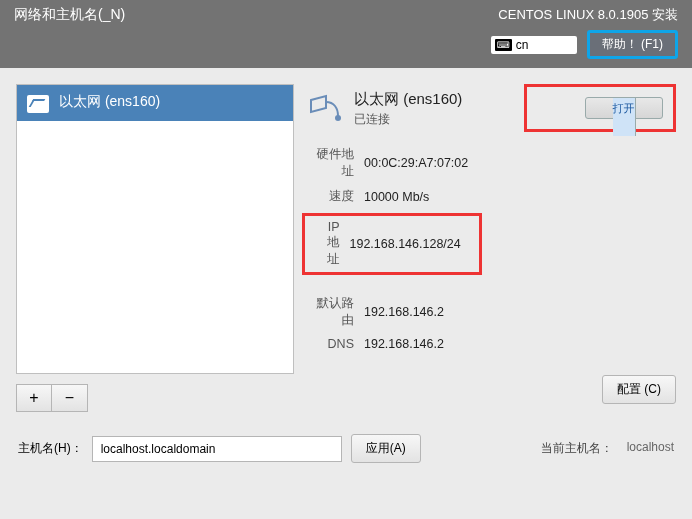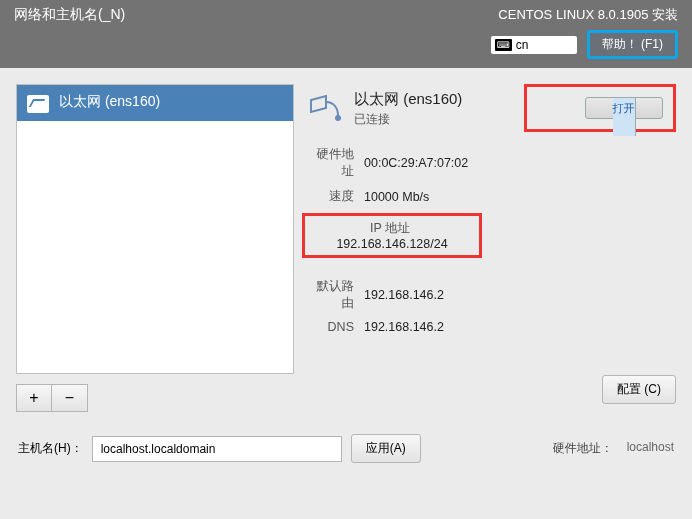--- a/index.html
+++ b/index.html
@@ -33,21 +33,21 @@
   .iface-title { font-size: 15px; color:#222; }
   .iface-status { font-size: 12px; color:#555; margin-top:2px; }
   .toggle-wrap { position:absolute; right:0; top:0; border:3px solid #e33; padding:14px 10px; width:152px; height:48px; display:flex; justify-content:flex-end; align-items:center; }
   .toggle { width: 78px; height: 22px; background: linear-gradient(#e8e8e8,#d6d6d6); border:1px solid #9aa; border-radius:3px; display:flex; align-items:center; cursor:pointer;flex-direction:column; }
   .toggle-label { flex:0 0 38px; text-align:center; font-size:11px; color:#1e5aa0; background:#cfe3f7; height:100%; line-height:20px; border-right:1px solid #9aa; }
   .toggle-knob { flex:1; background:linear-gradient(#fcfcfc,#e0e0e0); height:100%; }
   .details { margin-top: 18px; font-size: 12.5px; }
   .row { display:flex; margin: 8px 0; align-items:center; }
   .label { width: 46px; text-align:right; color:#555; margin-right:10px; }
   .value { color:#222; }
-  .hl-row { border:3px solid #e33; padding: 4px 22px; margin: 4px -6px 20px -6px; width: 180px; flex-direction: column; }
+  .hl-row { border:3px solid #e33; padding: 4px 22px; margin: 4px -6px 20px -6px; width: 180px; }
   .config-btn-row { position:absolute; right:0; bottom:8px; }
   .std-btn { background: linear-gradient(#f7f7f7,#e3e3e3); border:1px solid #b5b5b5; font-size:12px; padding:5px 14px; border-radius:3px; cursor:pointer; }
 
   .footer { padding: 6px 18px 0 18px; display:flex; align-items:center; gap:9px; }
   .host-label { font-size:12px; }
   .host-input { width: 250px; font-size:12px; padding:5px 8px; border:1px solid #b5b5b5; background:#fff; }
   .cur-host { margin-left:auto; font-size:12px; color:#444; display:flex; gap:14px; }
   .cur-host-val { color:#666; }
 </style>
 </head>
@@ -132,16 +132,16 @@
       <button class="std-btn">配置 (C)</button>
     </div>
   </div>
 </div>
 
 <div class="footer">
   <span class="host-label">主机名(H)：</span>
   <input class="host-input" value="localhost.localdomain" style="">
   <button class="std-btn">应用(A)</button>
   <div class="cur-host">
-    <span>硬件地址：</span>
+    <span>当前主机名：</span>
     <span class="cur-host-val">localhost</span>
   </div>
 </div>
 
 </body></html>

